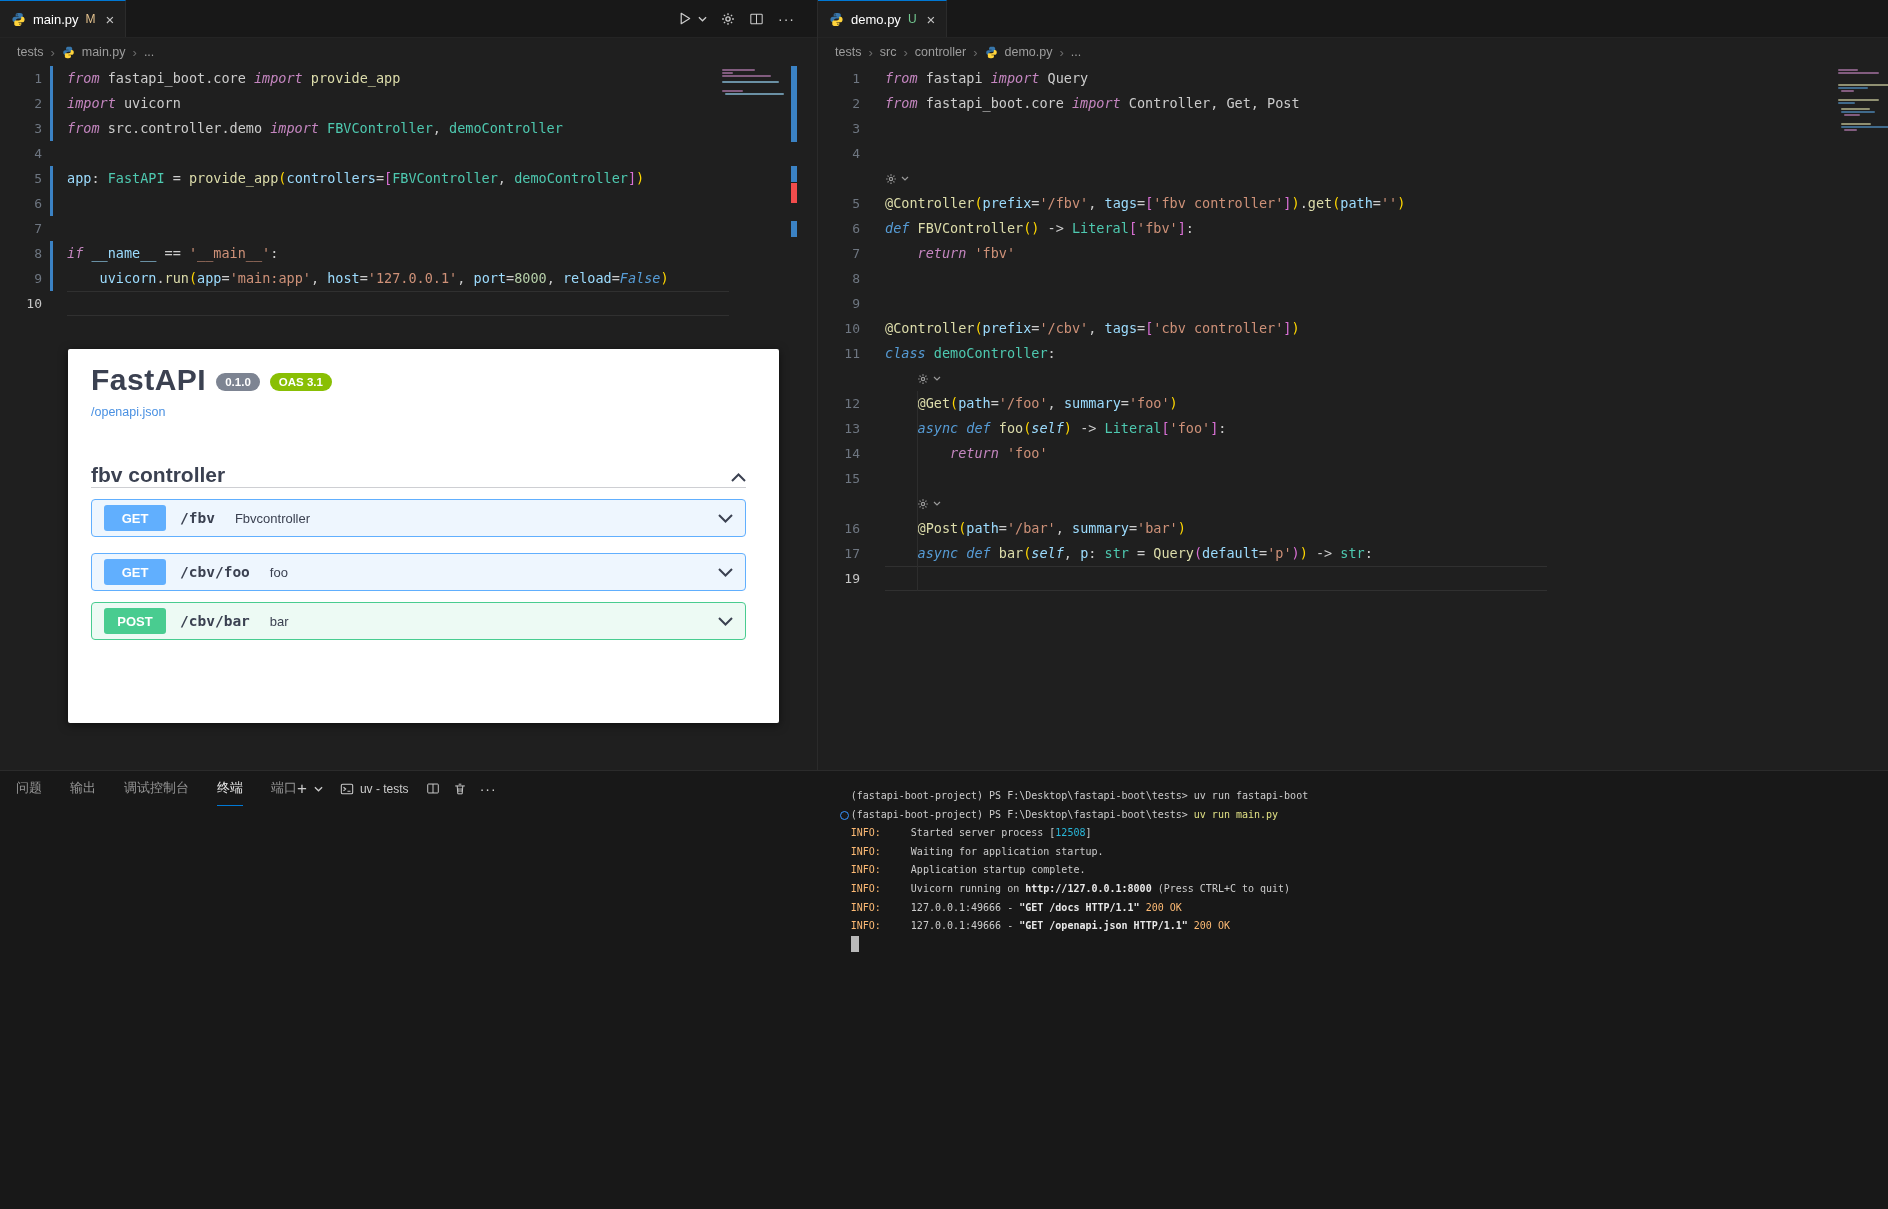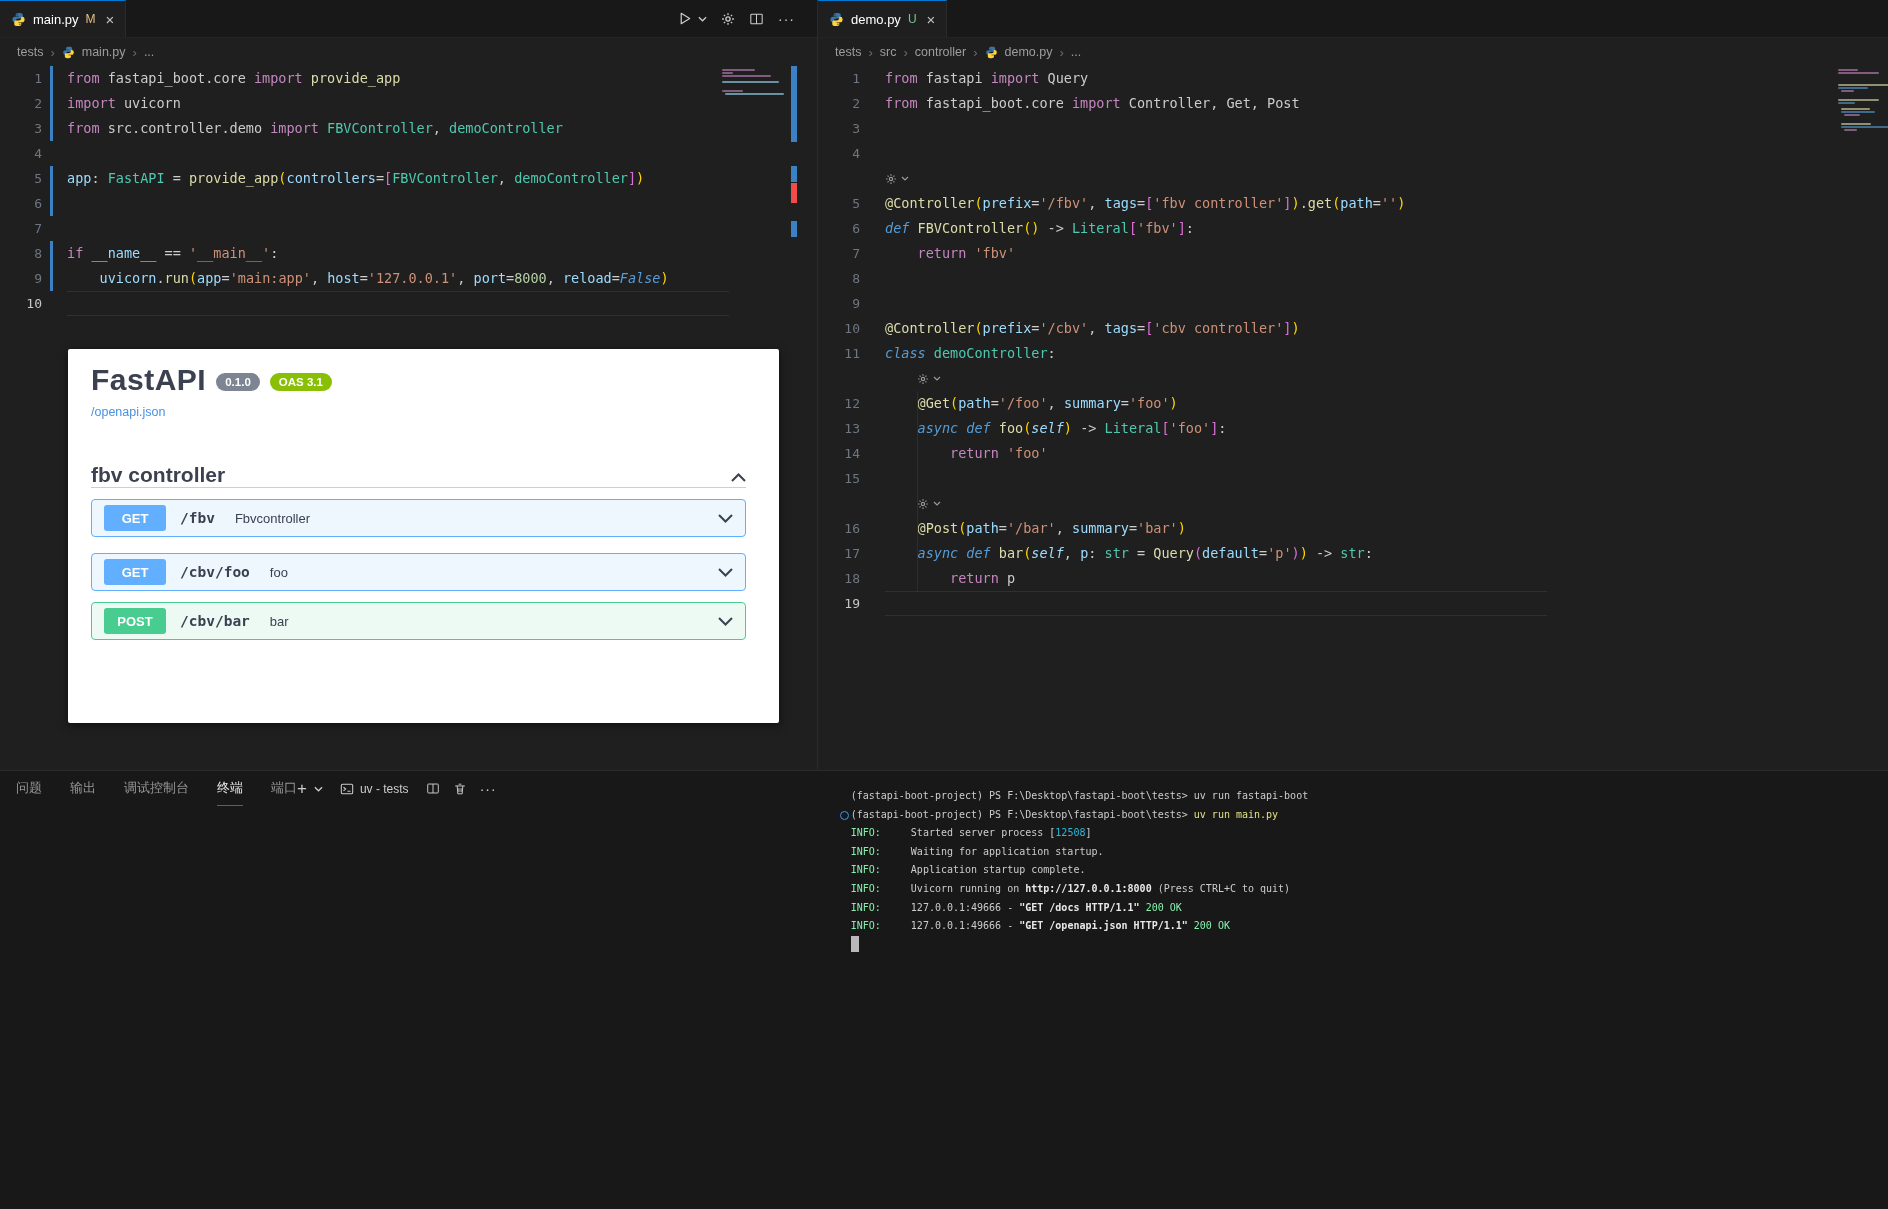--- a/index.html
+++ b/index.html
@@ -39,21 +39,21 @@
   .gutter { display:flex; width:67px; flex-shrink:0; }
   .line-num { display:inline-block; width:42px; text-align:right; color:#6e7681; font-size:13px; }
   .line-num.active { color:#c6c6c6; }
   .gutter-deco { width:25px; position:relative; }
   .gutter-deco.changed::before { content:''; position:absolute; left:8px; top:0; bottom:0; width:3px; background:#3b82c4; }
   .code-text { flex:1; max-width:662px; }
   .code-text.current { border-top:1px solid #303030; border-bottom:1px solid #303030; line-height:23px; }
   .gear-deco { display:inline-flex; align-items:center; gap:4px; height:25px; }
   .indent-guide { position:absolute; width:1px; background:#2d2d2d; }
 
-  .tk-kw   { color:#C586C0; }
+  .tk-kw   { color:#C586C0; font-style:italic; }
   .tk-kb   { color:#569CD6; font-style:italic; }
   .tk-fn   { color:#DCDCAA; }
   .tk-cls  { color:#4EC9B0; }
   .tk-var  { color:#9CDCFE; }
   .tk-selfp{ color:#9CDCFE; font-style:italic; }
   .tk-str  { color:#CE9178; }
   .tk-num  { color:#B5CEA8; }
   .tk-pl   { color:#cccccc; }
   .tk-b1   { color:#FFD700; }
   .tk-b2   { color:#DA70D6; }
@@ -106,21 +106,21 @@
   .pa { display:flex; align-items:center; cursor:pointer; }
   .pa.plus { font-size:17px; font-weight:400; line-height:1; }
   .term-item { display:flex; align-items:center; gap:6px; padding:2px 4px; }
   .term-name { font-size:12px; color:#cccccc; }
 
   #terminal { position:relative; padding:16px 0 0 14px; font-family:"DejaVu Sans Mono", monospace; font-size:10px; line-height:18.6px; color:#cccccc; }
   .t-line { position:relative; white-space:pre; }
   .t-line.t-circle::before { content:''; position:absolute; left:-11px; top:5px; width:7px; height:7px; border:1px solid #3794ff; border-radius:50%; }
   .tt-w  { color:#cccccc; }
   .tt-wb { color:#e9e9e9; font-weight:bold; }
-  .tt-g  { color:#86efac; }
+  .tt-g  { color:#fdba74; }
   .tt-y  { color:#e0e084; }
   .tt-c  { color:#29b8db; }
   .t-cursor { display:inline-block; width:8px; height:16px; background:#b9b9b9; vertical-align:text-bottom; }
 </style>
 </head>
 <body>
 
 <div class="workbench">
   <div class="editors">
 
@@ -335,21 +335,20 @@
             <div class="code-row"><div class="gutter"><span class="line-num">14</span><span class="gutter-deco"></span></div><div class="code-text"><span class="tk-pl">        </span><span class="tk-kw">return </span><span class="tk-str">'foo'</span></div></div>
             <div class="code-row"><div class="gutter"><span class="line-num">15</span><span class="gutter-deco"></span></div><div class="code-text"></div></div>
             <div class="code-row"><div class="gutter"><span class="line-num"></span><span class="gutter-deco"></span></div><div class="code-text"><span class="gear-deco" style="padding-left: 32.4px;"><svg width="12" height="12" viewBox="0 0 16 16" fill="none" stroke="#9a9a9a" stroke-width="1.6">
                     <circle cx="8" cy="8" r="2.2"></circle>
                     <path d="M8 1.5v2M8 12.5v2M1.5 8h2M12.5 8h2M3.4 3.4l1.4 1.4M11.2 11.2l1.4 1.4M12.6 3.4l-1.4 1.4M4.8 11.2l-1.4 1.4"></path>
                   </svg><svg width="8" height="5" viewBox="0 0 8 5">
                     <path d="M1 1l3 3 3-3" fill="none" stroke="#9a9a9a" stroke-width="1.2"></path>
                   </svg></span></div></div>
             <div class="code-row"><div class="gutter"><span class="line-num">16</span><span class="gutter-deco"></span></div><div class="code-text"><span class="tk-pl">    </span><span class="tk-fn">@Post</span><span class="tk-b1">(</span><span class="tk-var">path</span><span class="tk-pl">=</span><span class="tk-str">'/bar'</span><span class="tk-pl">, </span><span class="tk-var">summary</span><span class="tk-pl">=</span><span class="tk-str">'bar'</span><span class="tk-b1">)</span></div></div>
             <div class="code-row"><div class="gutter"><span class="line-num">17</span><span class="gutter-deco"></span></div><div class="code-text"><span class="tk-pl">    </span><span class="tk-kb">async </span><span class="tk-kb">def </span><span class="tk-fn">bar</span><span class="tk-b1">(</span><span class="tk-selfp">self</span><span class="tk-pl">, </span><span class="tk-var">p</span><span class="tk-pl">: </span><span class="tk-cls">str</span><span class="tk-pl"> = </span><span class="tk-fn">Query</span><span class="tk-b2">(</span><span class="tk-var">default</span><span class="tk-pl">=</span><span class="tk-str">'p'</span><span class="tk-b2">)</span><span class="tk-b1">)</span><span class="tk-pl"> -&gt; </span><span class="tk-cls">str</span><span class="tk-pl">:</span></div></div>
-            <div class="code-row"><div class="gutter"><span class="line-num">18</span><span class="gutter-deco"></span></div><div class="code-text"><span class="tk-pl">        </span><span class="tk-kw">return </span><span class="tk-pl">p</span></div></div>
             <div class="code-row"><div class="gutter"><span class="line-num active">19</span><span class="gutter-deco"></span></div><div class="code-text current"></div></div>
           </div>
         <div class="minimap" id="mm-right">
             <div class="mm-row">
               <div class="mm-bar mmc-kw" style="width: 20px; margin-left: 0px;"></div>
             </div>
             <div class="mm-row">
               <div class="mm-bar mmc-kw" style="width: 40.8px; margin-left: 0px;"></div>
             </div>
             <div class="mm-row"></div>

